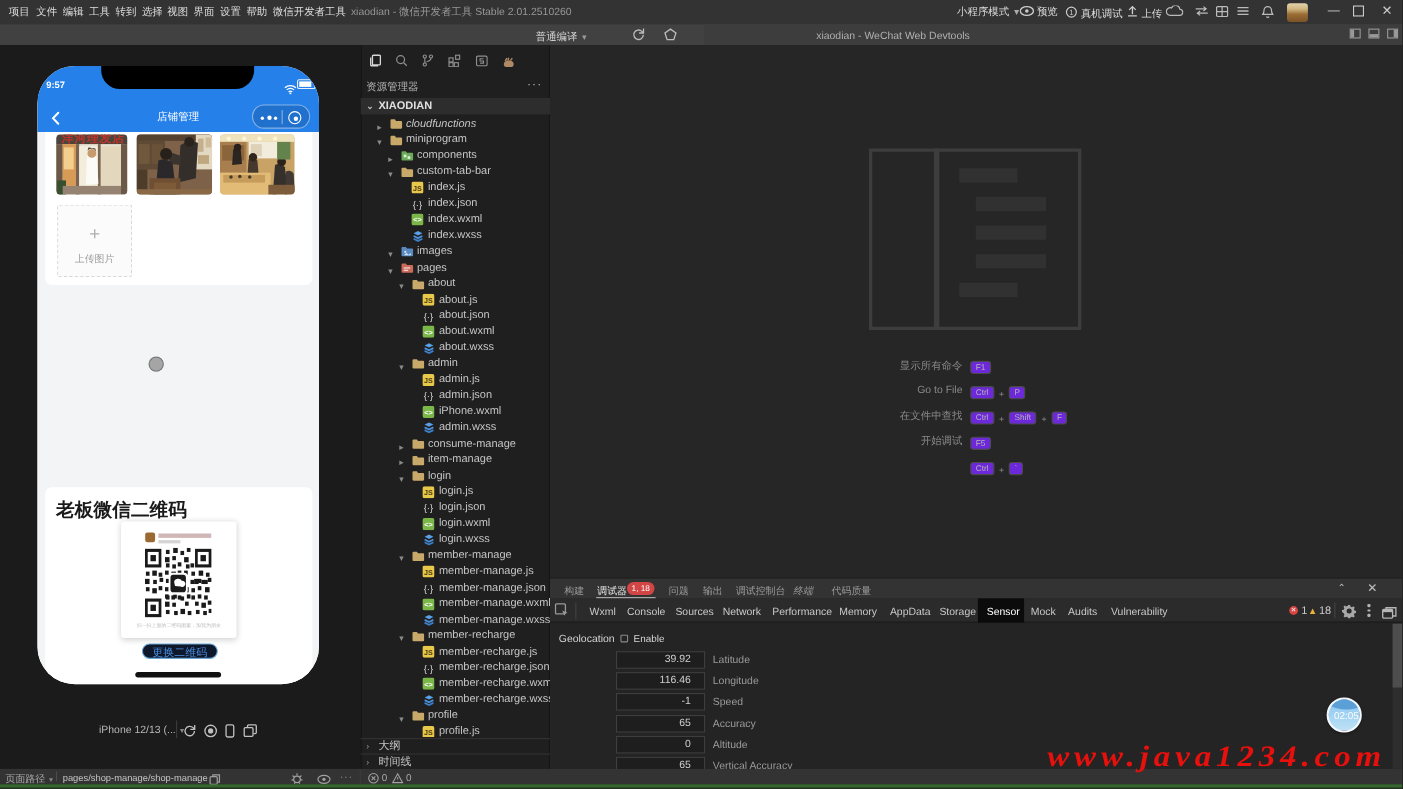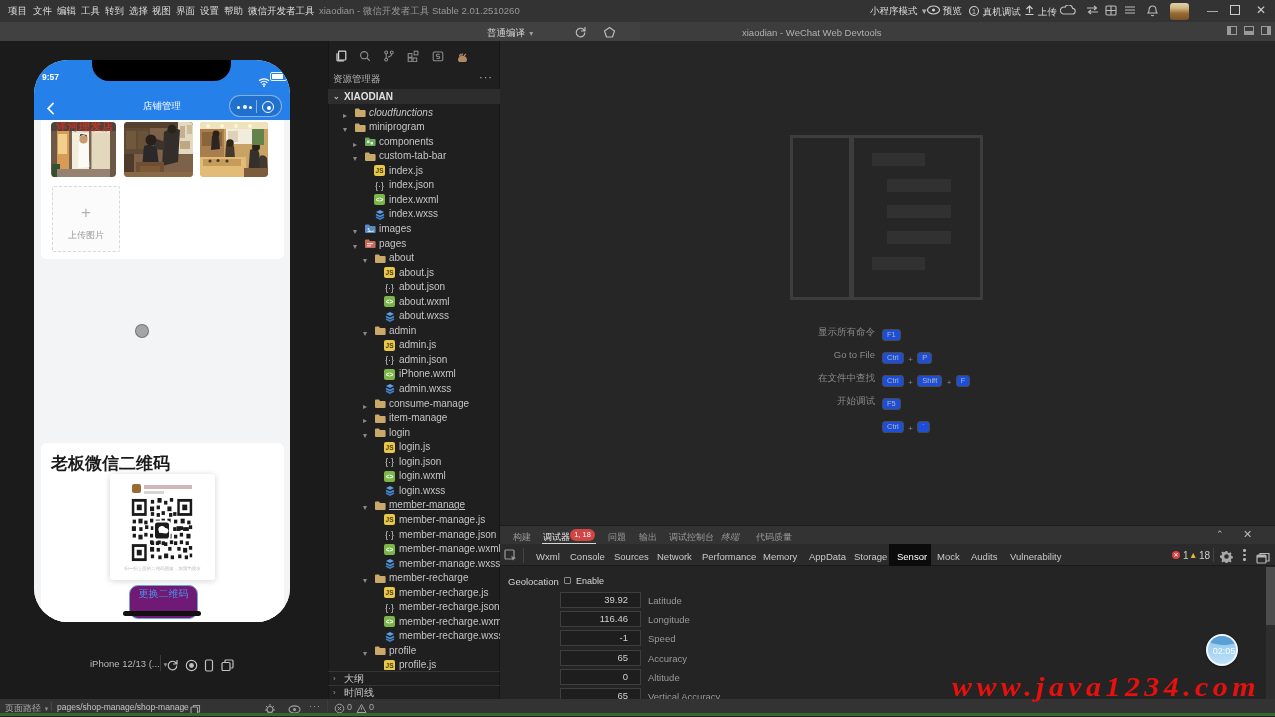--- a/index.html
+++ b/index.html
@@ -23,21 +23,21 @@
 
 .expl{left:328px;top:41px;width:172px;height:658px;background:#1f1f1f;color:#cccccc;}
 .trow{position:absolute;left:0;width:172px;height:15px;font-size:10px;line-height:15px;white-space:nowrap;color:#c5c5c5;}
 .trow .tw{position:absolute;color:#8a8a8a;font-size:8px;top:0px;}
 .ticon{position:absolute;top:2.5px;width:11px;height:11px;}
 .tlabel{position:absolute;top:0;}
 
 .editor{left:500px;top:41px;width:775px;height:485px;background:#262626;}
 
 .dbg{left:500px;top:526px;width:775px;height:173px;background:#242424;}
-.kcap{display:inline-block;background:#1d4ed8;border:1px solid #4a4a4a;border-radius:3px;color:#b5b5b5;font-size:7.5px;padding:0 4px;line-height:10.5px;vertical-align:middle;}
+.kcap{display:inline-block;background:#6d28d9;border:1px solid #4a4a4a;border-radius:3px;color:#b5b5b5;font-size:7.5px;padding:0 4px;line-height:10.5px;vertical-align:middle;}
 .inp{position:absolute;left:60px;width:81px;height:16px;background:#1e1e1e;border:1px solid #3e3e3e;color:#cfcfcf;font-size:9.5px;text-align:right;line-height:14px;padding-right:12px;}
 .ilab{position:absolute;left:148px;color:#9a9a9a;font-size:9.5px;}
 </style></head><body>
 <div id="root">
 
 <div class="ab menubar">
 <span class="mi" style="left:8px">项目</span>
 <span class="mi" style="left:33px">文件</span>
 <span class="mi" style="left:57px">编辑</span>
 <span class="mi" style="left:81px">工具</span>
@@ -285,21 +285,21 @@
                 <rect x="7" y="7" width="6" height="6"></rect>
                 <rect x="62" y="7" width="6" height="6"></rect>
                 <rect x="7" y="55" width="6" height="6"></rect>
               </g>
               <rect x="27" y="24" width="21" height="21" rx="4" fill="#fff"></rect>
               <rect x="29" y="26" width="17" height="17" rx="3" fill="#1b1b1b"></rect>
               <path d="M33 33a4.5 3.6 0 0 1 8.5-1.2a3.6 3 0 1 1-1.5 5.6l-6-.4z" fill="#fff"></path>
             </svg></div>
           <div style="position:absolute;left:0;top:92px;width:105px;text-align:center;font-size:4.5px;color:#bbb;">扫一扫上面的二维码图案，加我为朋友</div>
         </div>
-        <div style="position:absolute;left:88px;top:142px;width:69px;height:34px;border:1px solid #6aa8d8;border-radius:9px;text-align:center;line-height:16px;font-size:10px;color:#4a90e2;background:#701a75;">更换二维码</div>
+        <div style="position:absolute;left:88px;top:142px;width:69px;height:14px;border:1px solid #6aa8d8;border-radius:9px;text-align:center;line-height:16px;font-size:10px;color:#4a90e2;background:#0f172a;">更换二维码</div>
       </div>
 <div class="ab" style="left:89px;top:551px;width:78px;height:4.5px;background:#111;border-radius:3px;"></div>
 </div>
 <div class="ab" style="left:90px;top:658px;color:#b9b9b9;font-size:9.5px;">iPhone 12/13 (... <span style="font-size:6.5px;color:#888;">▼</span></div>
 <div class="ab" style="left:160px;top:655px;width:1px;height:16px;background:#3a3a3a;"></div>
 <div class="ab" style="left:166px;top:657.5px;"><svg width="13" height="13" viewBox="0 0 13 13">
         <path d="M10.8 6.5a4.3 4.3 0 1 1-1.3-3L11 5M11 1v4h-4" fill="none" stroke="#c0c0c0" stroke-width="1.2"></path>
       </svg></div>
 <div class="ab" style="left:185px;top:657.5px;"><svg width="13" height="13" viewBox="0 0 13 13">
         <circle cx="6.5" cy="6.5" r="5.2" fill="none" stroke="#c0c0c0" stroke-width="1.2"></circle>
@@ -543,21 +543,21 @@
             <path d="M2 5.5l4 2 4-2" stroke="#4a8fd8" stroke-width="1.6" fill="none"></path>
             <path d="M2 8l4 2 4-2" stroke="#3a7fc8" stroke-width="1.6" fill="none"></path>
           </svg></span>
         <span class="tlabel" style="left:71px;">login.wxss</span>
       </div>
 <div class="trow" style="top:393.4px;">
         <span class="tw" style="left:35px;top:3px;">▾</span>
         <span class="ticon" style="left:46px;"><svg width="12" height="11" viewBox="0 0 12 11">
             <path d="M1 2.5a1 1 0 0 1 1-1h3l1 1.4h4.6a1 1 0 0 1 1 1V9a1 1 0 0 1-1 1H2a1 1 0 0 1-1-1z" fill="#c9a96a"></path>
           </svg></span>
-        <span class="tlabel" style="left:61px;text-decoration:underline;">member-manage</span>
+        <span class="tlabel" style="left:61px;">member-manage</span>
       </div>
 <div class="trow" style="top:407.9px;">
         <span class="ticon" style="left:56px;"><svg width="11" height="11" viewBox="0 0 11 11">
             <rect width="11" height="11" rx="2" fill="#e8c84a"></rect>
             <text x="5.5" y="8.4" text-anchor="middle" font-size="6.5" font-weight="bold" fill="#4a3a10">JS</text>
           </svg></span>
         <span class="tlabel" style="left:71px;">member-manage.js</span>
       </div>
 <div class="trow" style="top:422.5px;">
         <span class="ticon" style="left:56px;"><svg width="11" height="11" viewBox="0 0 11 11">

